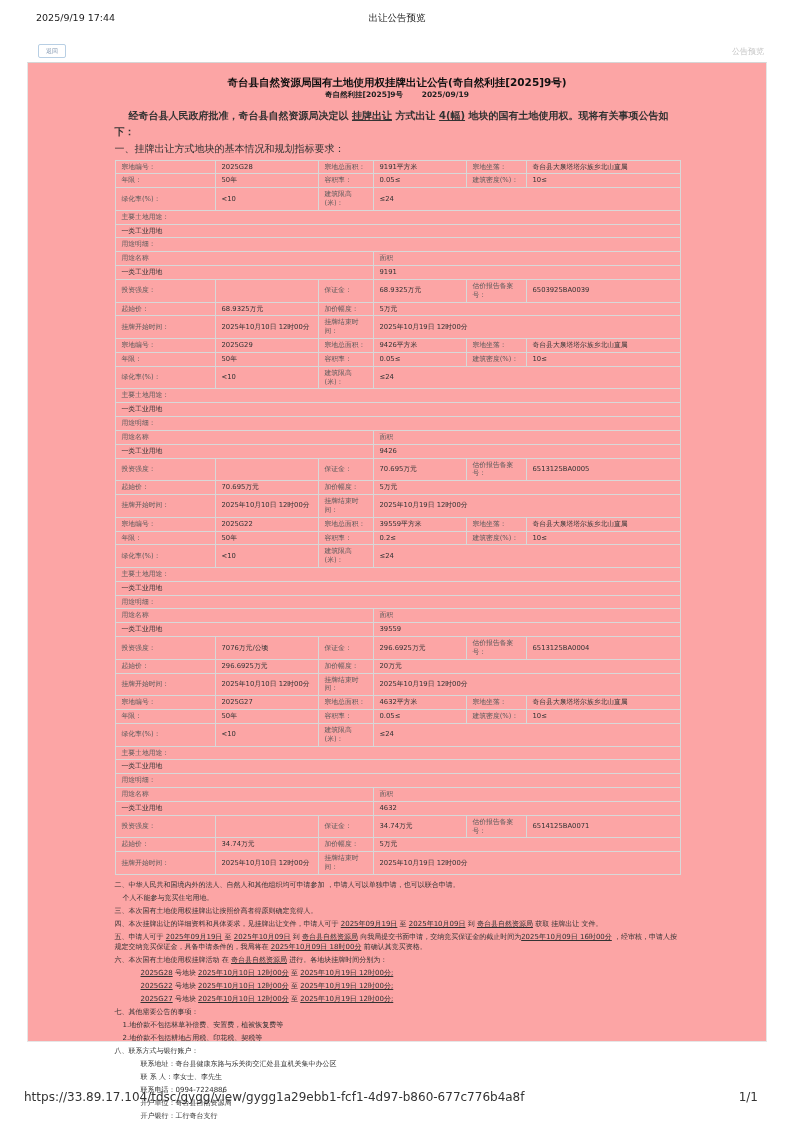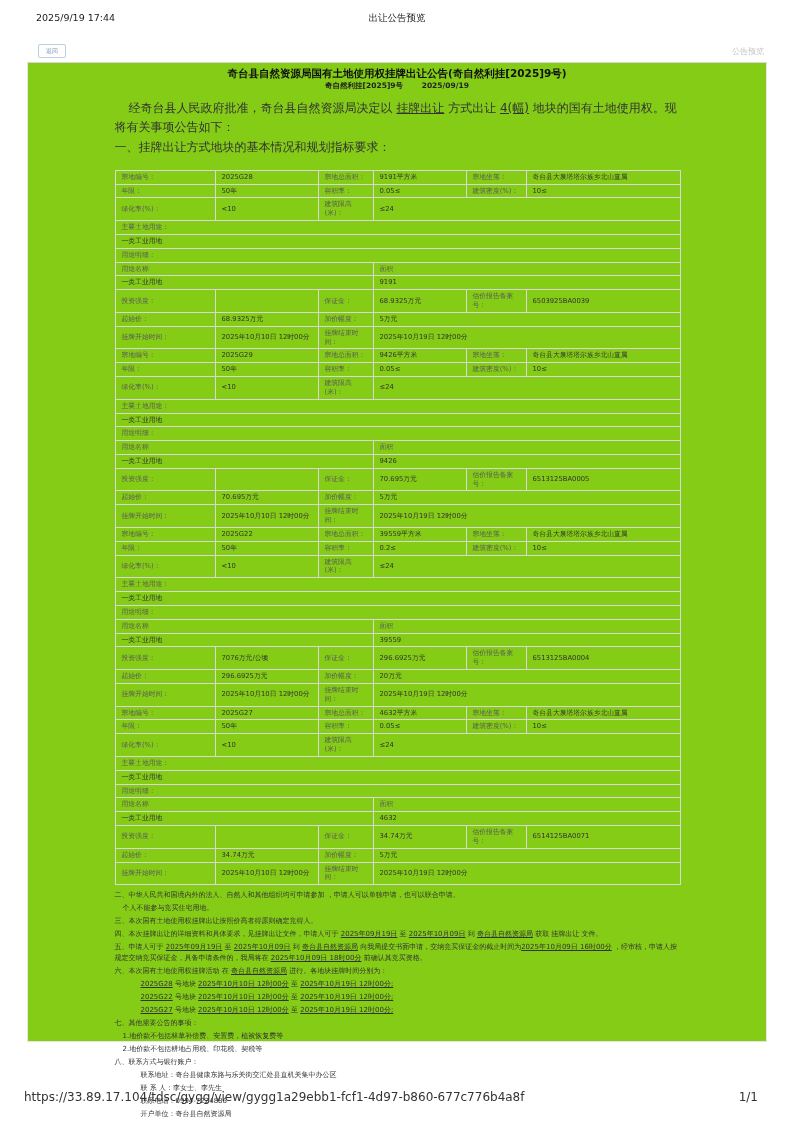--- a/index.html
+++ b/index.html
@@ -14,28 +14,28 @@
   .pf-right { position:absolute; right:0; top:0;margin-left:24px; }
 
   
   .toolbar { position:absolute; top:44px; left:38px; right:30px; height:16px; }
   .back-btn { position:absolute; left:0; top:0; font-size:6px; line-height:1; padding:3px 7px; background:#fff;
               border:1px solid #b8cfe4; border-radius:2px; color:#8096b0; cursor:pointer; font-family:inherit; }
   .preview-label { position:absolute; right:0; top:2px; font-size:8px; color:#c2c2c2; }
 
   
   .doc { position:absolute; top:62px; left:27px; right:27px; bottom:80px;
-         border:1px solid #e6e6e6; border-top:1px solid #d6d6d6; background:#84cc16; }
+         border:1px solid #e6e6e6; border-top:1px solid #d6d6d6; background:#fca5a5; padding-top:9px; }
   .doc-title { font-size:10.5px; font-weight:bold; color:#111; text-align:center; margin:4px 20px 0 20px; }
   .doc-sub { text-align:center; font-size:7.5px; font-weight:bold; color:#222; }
   .doc-sub .sub-date { margin-left:16px; }
 
   .content { width:565px; margin:8px auto 0 auto; }
-  .intro { font-size:12px; color:#333; line-height:1.55; text-indent:14px; }
-  .sec-heading { font-size:12px; color:#333; line-height:1.55; margin-top:2px; margin-bottom:13px; }
+  .intro { font-size:10px; color:#333; line-height:1.55; text-indent:14px;font-weight:bold; }
+  .sec-heading { font-size:10px; color:#333; line-height:1.55; margin-top:2px; margin-bottom:3px; }
 
   
   .ptable { border-collapse:collapse; table-layout:fixed; width:565px; font-size:6.8px; color:#444; }
   .ptable + .ptable { margin-top:-1px; }
   .ptable td { border:1px solid #d8d8d8; padding:2px 6px; line-height:1.3; vertical-align:middle; word-break:break-all; }
   .ptable td.lab { color:#5a5a5a; }
   .ptable td.val { color:#333; }
 
   
   .paras { margin-top:5px; }

